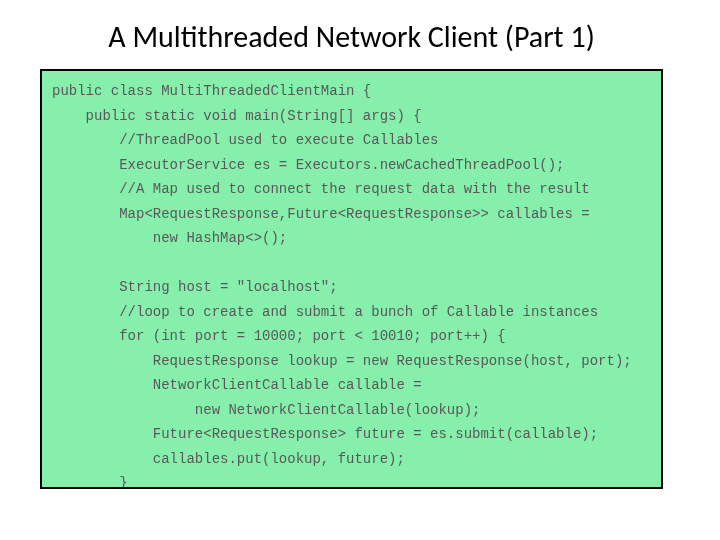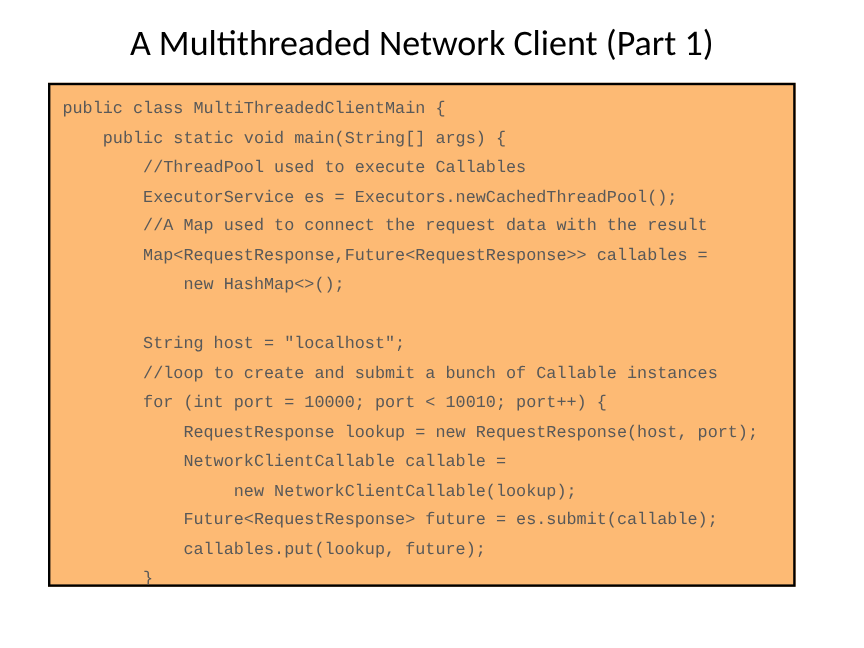--- a/index.html
+++ b/index.html
@@ -20,21 +20,21 @@
   }
   .title {
     font-size: 30px;
     text-align: center;
     margin: 0 0 14px 0;
     font-weight: 400;
     color: #000;
   }
   .codebox {
     border: 2px solid #000;
-    background: #fdba74;
+    background: #86efac;
     padding: 8px 10px 10px 10px;
     height: 420px;
     box-sizing: border-box;
     overflow: hidden;
   }
   .code {
     font-family: "Courier New", Courier, monospace;
     font-size: 14px;
     line-height: 1.75;
     color: #595959;

